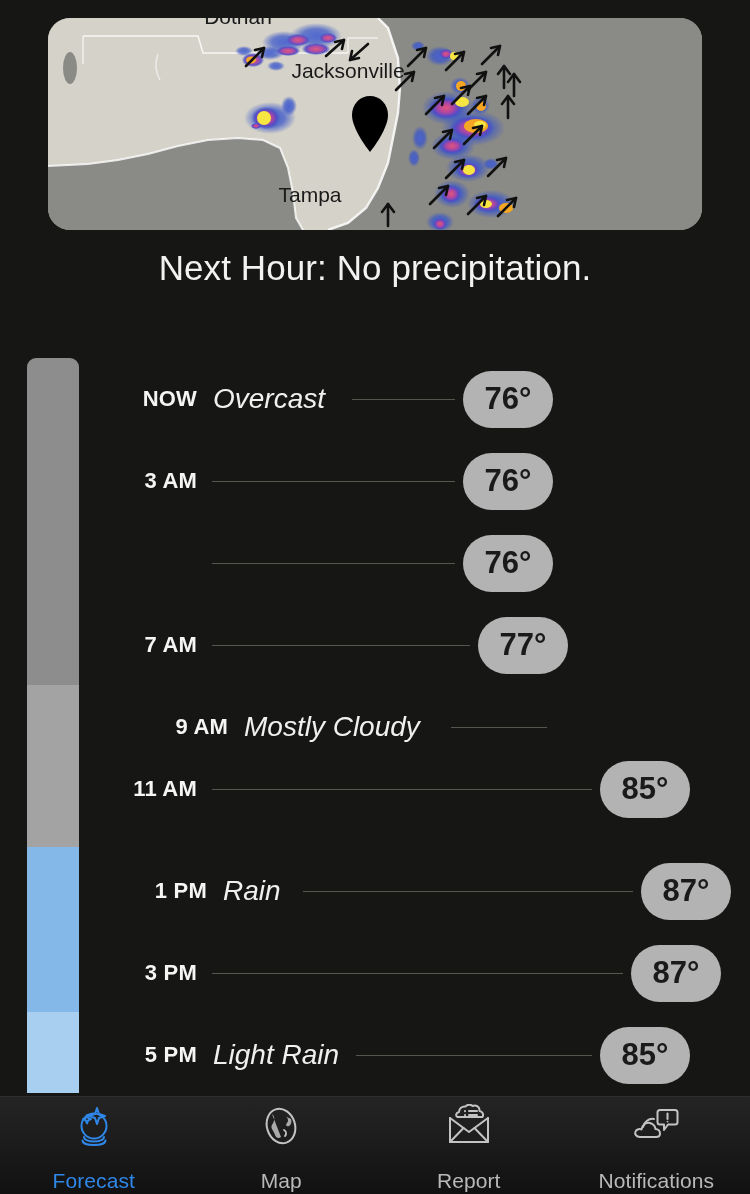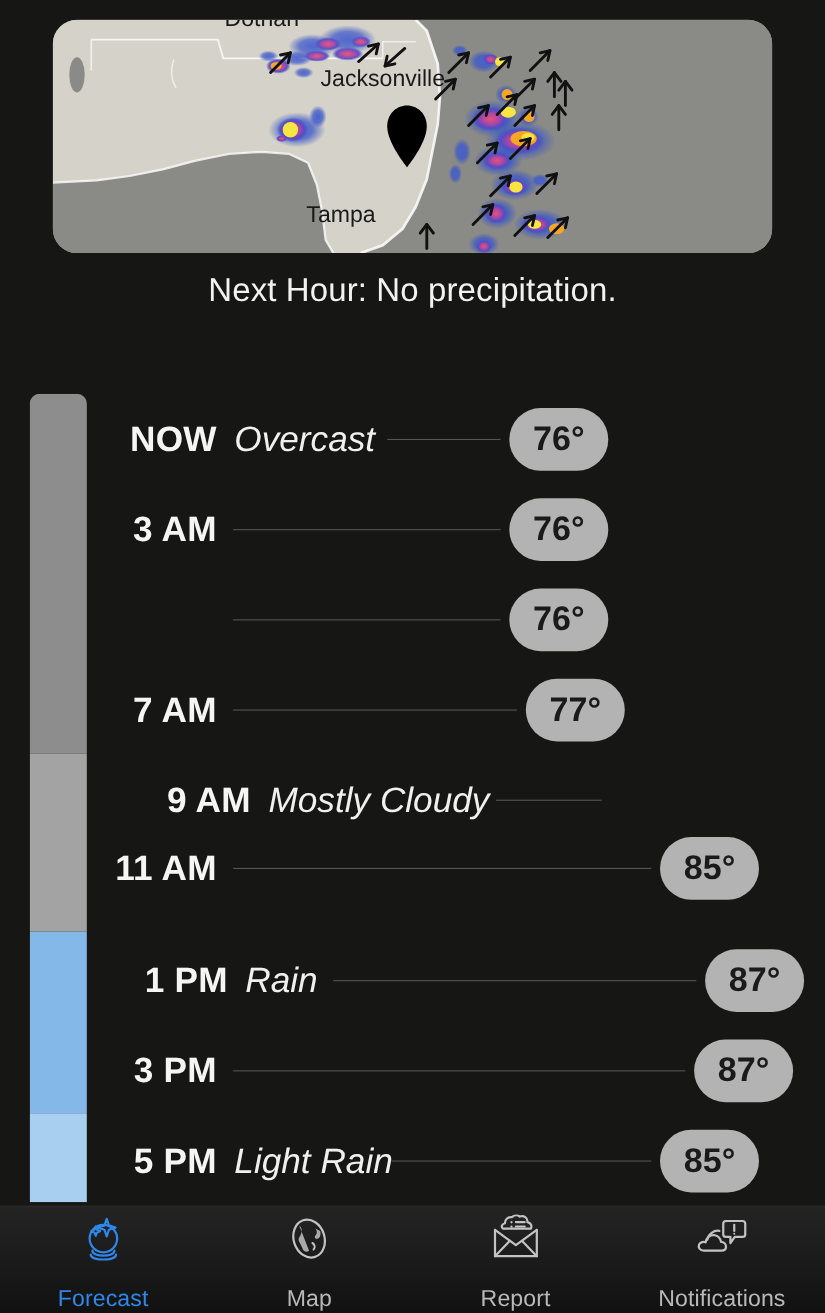--- a/index.html
+++ b/index.html
@@ -36,21 +36,21 @@
   .map-svg { display: block; width: 654px; height: 212px; }
 
   
   .next-hour {
     position: absolute;
     left: 0;
     top: 248px;
     width: 750px;
     text-align: center;
     color: #f2f2f2;
-    font-size: 30px;
+    font-size: 35px;
     letter-spacing: 0.1px;
     font-weight: 400;
   }
 
   
   .colorbar {
     position: absolute;
     left: 27px;
     top: 358px;
     width: 52px;
@@ -76,29 +76,29 @@
     height: 82px;
     display: flex;
     align-items: center;
   }
   .hour-time {
     position: absolute;
     left: 0;
     width: 197px;
     text-align: right;
     color: #f5f5f5;
-    font-size: 32px;
+    font-size: 22px;
     font-weight: 700;
     letter-spacing: 0.2px;
   }
   .hour-cond {
     position: absolute;
     left: 213px;
     color: #f0f0f0;
-    font-size: 32px;
+    font-size: 28px;
     font-style: italic;
     font-weight: 400;
     white-space: nowrap;
     text-align: right;
   }
   .hour-line {
     position: absolute;
     height: 1px;
     background: #56564f;
   }

